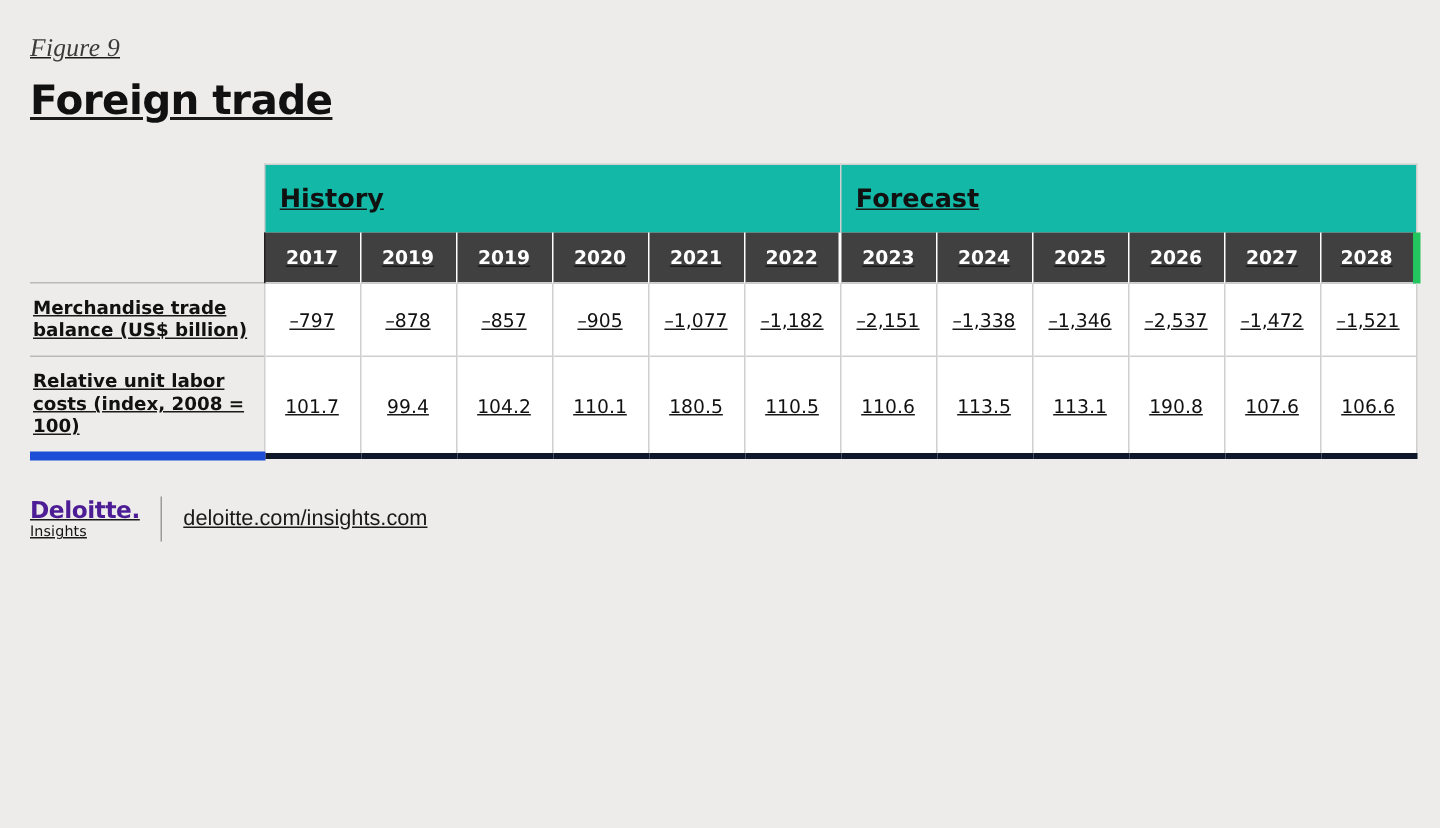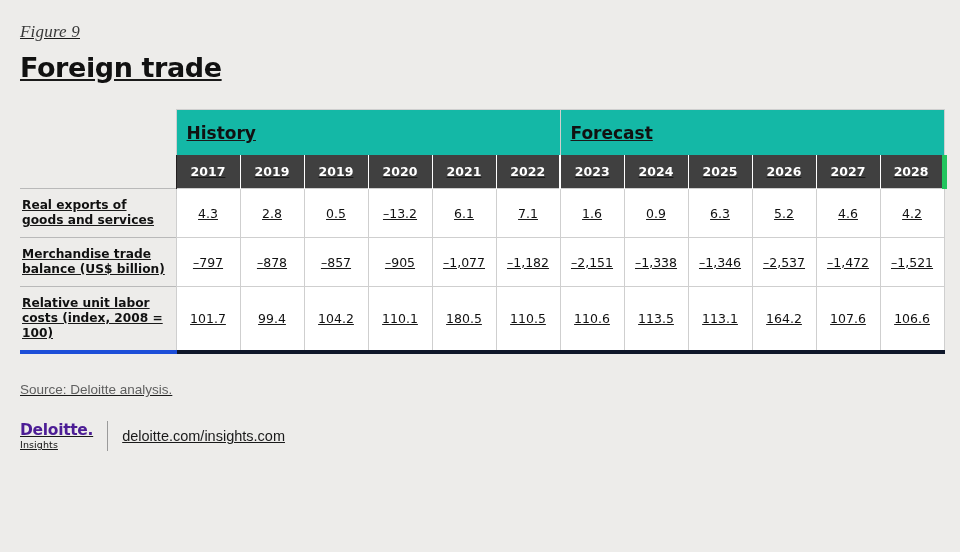--- a/index.html
+++ b/index.html
@@ -108,21 +108,21 @@
     font-size: 12.5px;
     text-align: center;
     color: #111;
     padding: 9px 0 9px 0 !important;
     border-top: 1px solid #cfcfcf;
     border-left: 1px solid #cfcfcf;
     border-right: 1px solid #cfcfcf;
     vertical-align: middle;
   }
   tr.lastrow .val { border-bottom: 4px solid #0f172a; }
-  tr.lastrow .row-label { border-bottom: 4px solid #1d4ed8; }
+  tr.lastrow .row-label { border-bottom: 6px solid #1d4ed8; }
   
   .source {
     font-family: "Liberation Sans", sans-serif;
     font-size: 13.5px;
     color: #5f5f5f;
     margin: 28px 0 0 2px;
   }
   .brandbar {
     display: flex;
     align-items: center;
@@ -201,35 +201,20 @@
         <th class="yr-cell first-fc">2023</th>
         <th class="yr-cell">2024</th>
         <th class="yr-cell">2025</th>
         <th class="yr-cell">2026</th>
         <th class="yr-cell">2027</th>
         <th class="yr-cell last-fc">2028</th>
       </tr>
     </thead>
     <tbody>
       <tr>
-        <td class="row-label">Real exports of goods and services</td>
-        <td class="val">4.3</td>
-        <td class="val">2.8</td>
-        <td class="val">0.5</td>
-        <td class="val">–13.2</td>
-        <td class="val">6.1</td>
-        <td class="val">7.1</td>
-        <td class="val">1.6</td>
-        <td class="val">0.9</td>
-        <td class="val">6.3</td>
-        <td class="val">5.2</td>
-        <td class="val">4.6</td>
-        <td class="val">4.2</td>
-      </tr>
-      <tr>
         <td class="row-label">Merchandise trade balance (US$ billion)</td>
         <td class="val">–797</td>
         <td class="val">–878</td>
         <td class="val">–857</td>
         <td class="val">–905</td>
         <td class="val">–1,077</td>
         <td class="val">–1,182</td>
         <td class="val">–2,151</td>
         <td class="val">–1,338</td>
         <td class="val">–1,346</td>
@@ -241,28 +226,27 @@
         <td class="row-label">Relative unit labor costs (index, 2008 = 100)</td>
         <td class="val">101.7</td>
         <td class="val">99.4</td>
         <td class="val">104.2</td>
         <td class="val">110.1</td>
         <td class="val">180.5</td>
         <td class="val">110.5</td>
         <td class="val">110.6</td>
         <td class="val">113.5</td>
         <td class="val">113.1</td>
-        <td class="val">164.2</td>
+        <td class="val">190.8</td>
         <td class="val">107.6</td>
         <td class="val">106.6</td>
       </tr>
     </tbody>
   </table>
 
-  <div class="source">Source: Deloitte analysis.</div>
 
   <div class="brandbar">
     <div class="logo">
       <span class="logo-main">Deloitte.</span>
       <span class="logo-sub">Insights</span>
     </div>
     <div class="divider"></div>
     <div class="site">deloitte.com/insights.com</div>
   </div>
 

